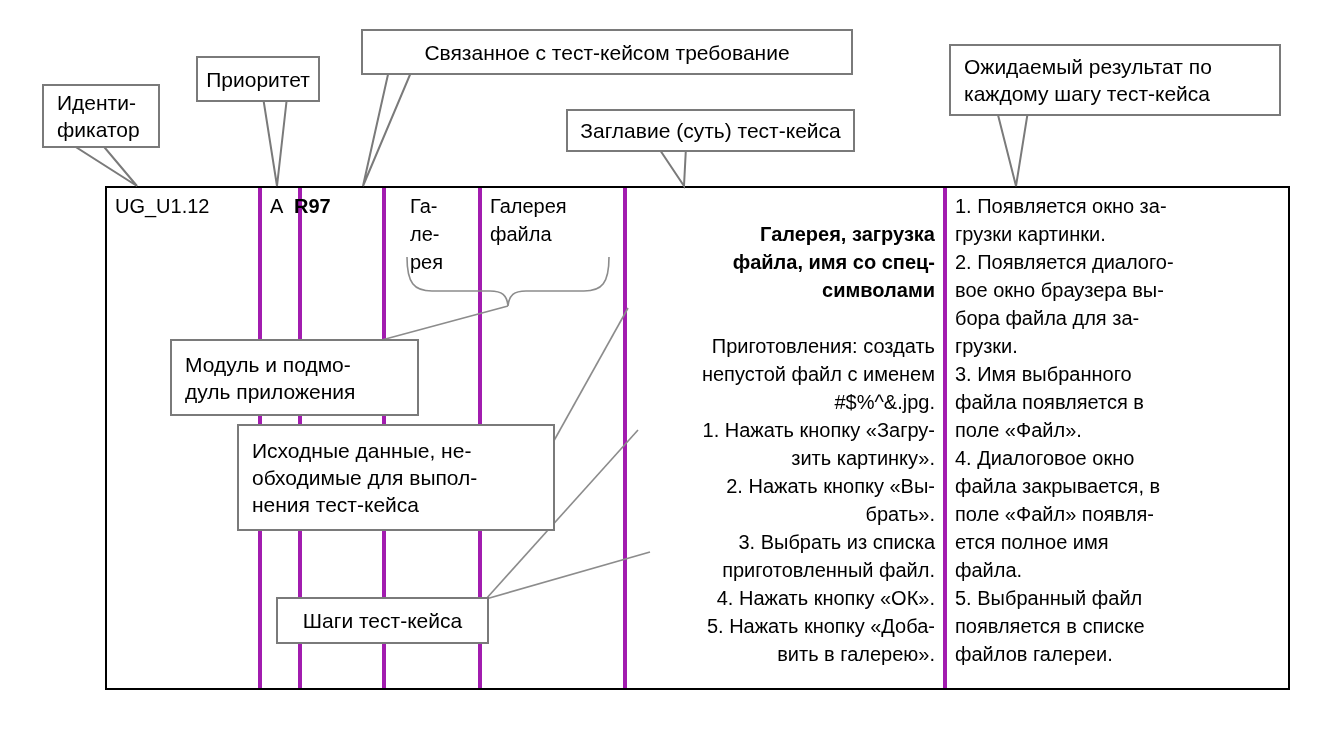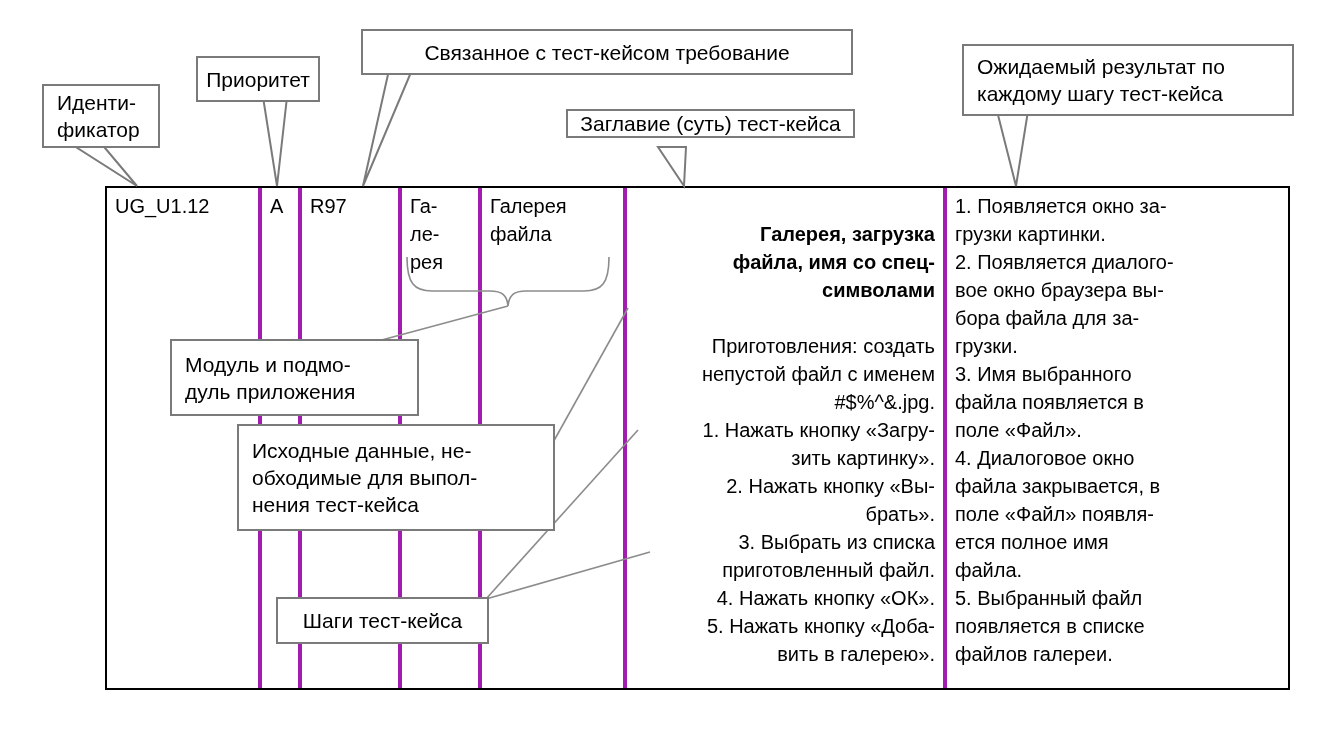--- a/index.html
+++ b/index.html
@@ -27,21 +27,21 @@
     position: absolute;
     top: 0; height: 100%;
     border-right: 4px solid #a21caf;
     padding: 4px 8px;
     font-size: 20px;
     line-height: 28px;
     white-space: pre-line;
   }
   .c1 { left: 0;     width: 155px; }
   .c2 { left: 155px; width: 40px;  }
-  .c3 { left: 195px; width: 100px; }
+  .c3 { left: 179px; width: 100px; font-weight: bold; }
   .c4 { left: 295px; width: 80px;  }
   .c5 { left: 375px; width: 145px; }
   .c6 { left: 520px; width: 320px; text-align: right; }
   .c7 { left: 840px; width: 341px; border-right: none; }
   .tc-title { font-weight: bold; white-space: pre-line; }
   .tc-body  { white-space: pre-line; }
 
   
   .overlay {
     position: absolute;
@@ -64,22 +64,22 @@
     white-space: pre-line;
     display: flex;
     align-items: center;
   }
   .co-left   { justify-content: flex-start; text-align: left; padding-left: 13px; padding-right: 6px; }
   .co-center { justify-content: center; text-align: right; padding: 0 6px; }
 
   .co-identifier { left: 42px;  top: 84px;  width: 118px; height: 64px; }
   .co-priority   { left: 196px; top: 56px;  width: 124px; height: 46px; }
   .co-requirement{ left: 361px; top: 29px;  width: 492px; height: 46px; }
-  .co-casetitle  { left: 566px; top: 109px; width: 289px; height: 29px; }
-  .co-expected   { left: 949px; top: 44px;  width: 332px; height: 72px; margin-left: 13px; }
+  .co-casetitle  { left: 566px; top: 109px; width: 289px; height: 43px; }
+  .co-expected   { left: 949px; top: 44px;  width: 332px; height: 72px; }
   .co-module     { left: 170px; top: 339px; width: 249px; height: 77px; }
   .co-inputdata  { left: 237px; top: 424px; width: 318px; height: 107px; }
   .co-steps      { left: 276px; top: 597px; width: 213px; height: 47px; }
 </style>
 </head>
 <body>
 
 <div class="canvas">
 
   <div class="ttable">

